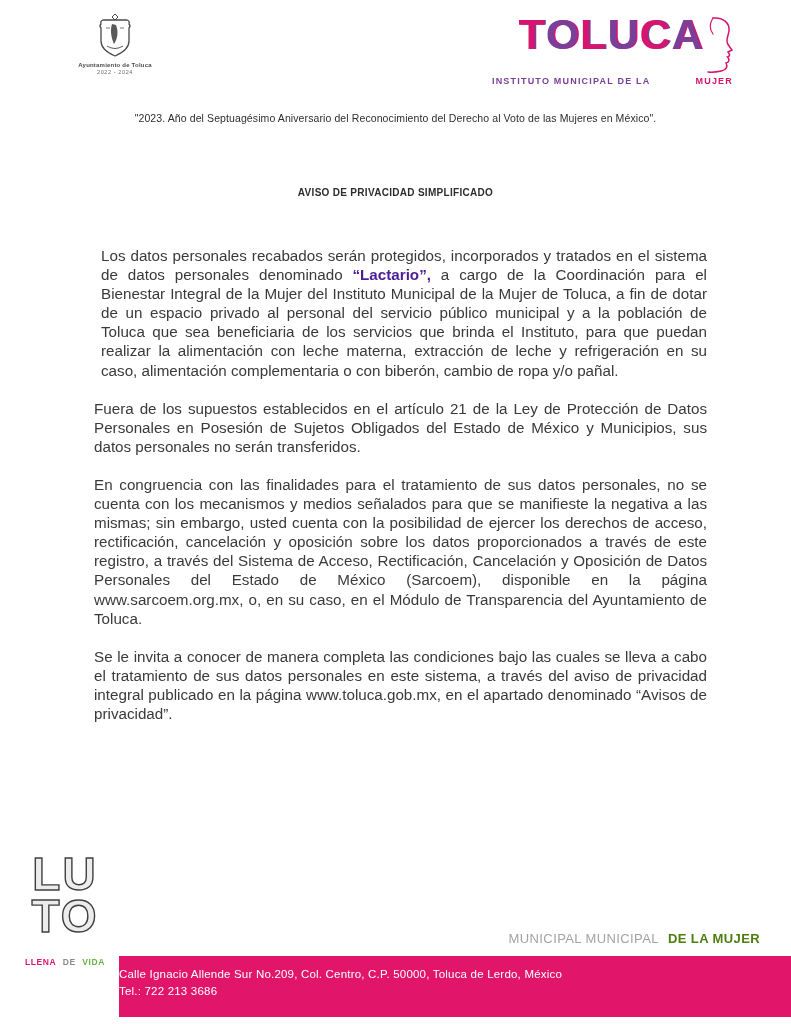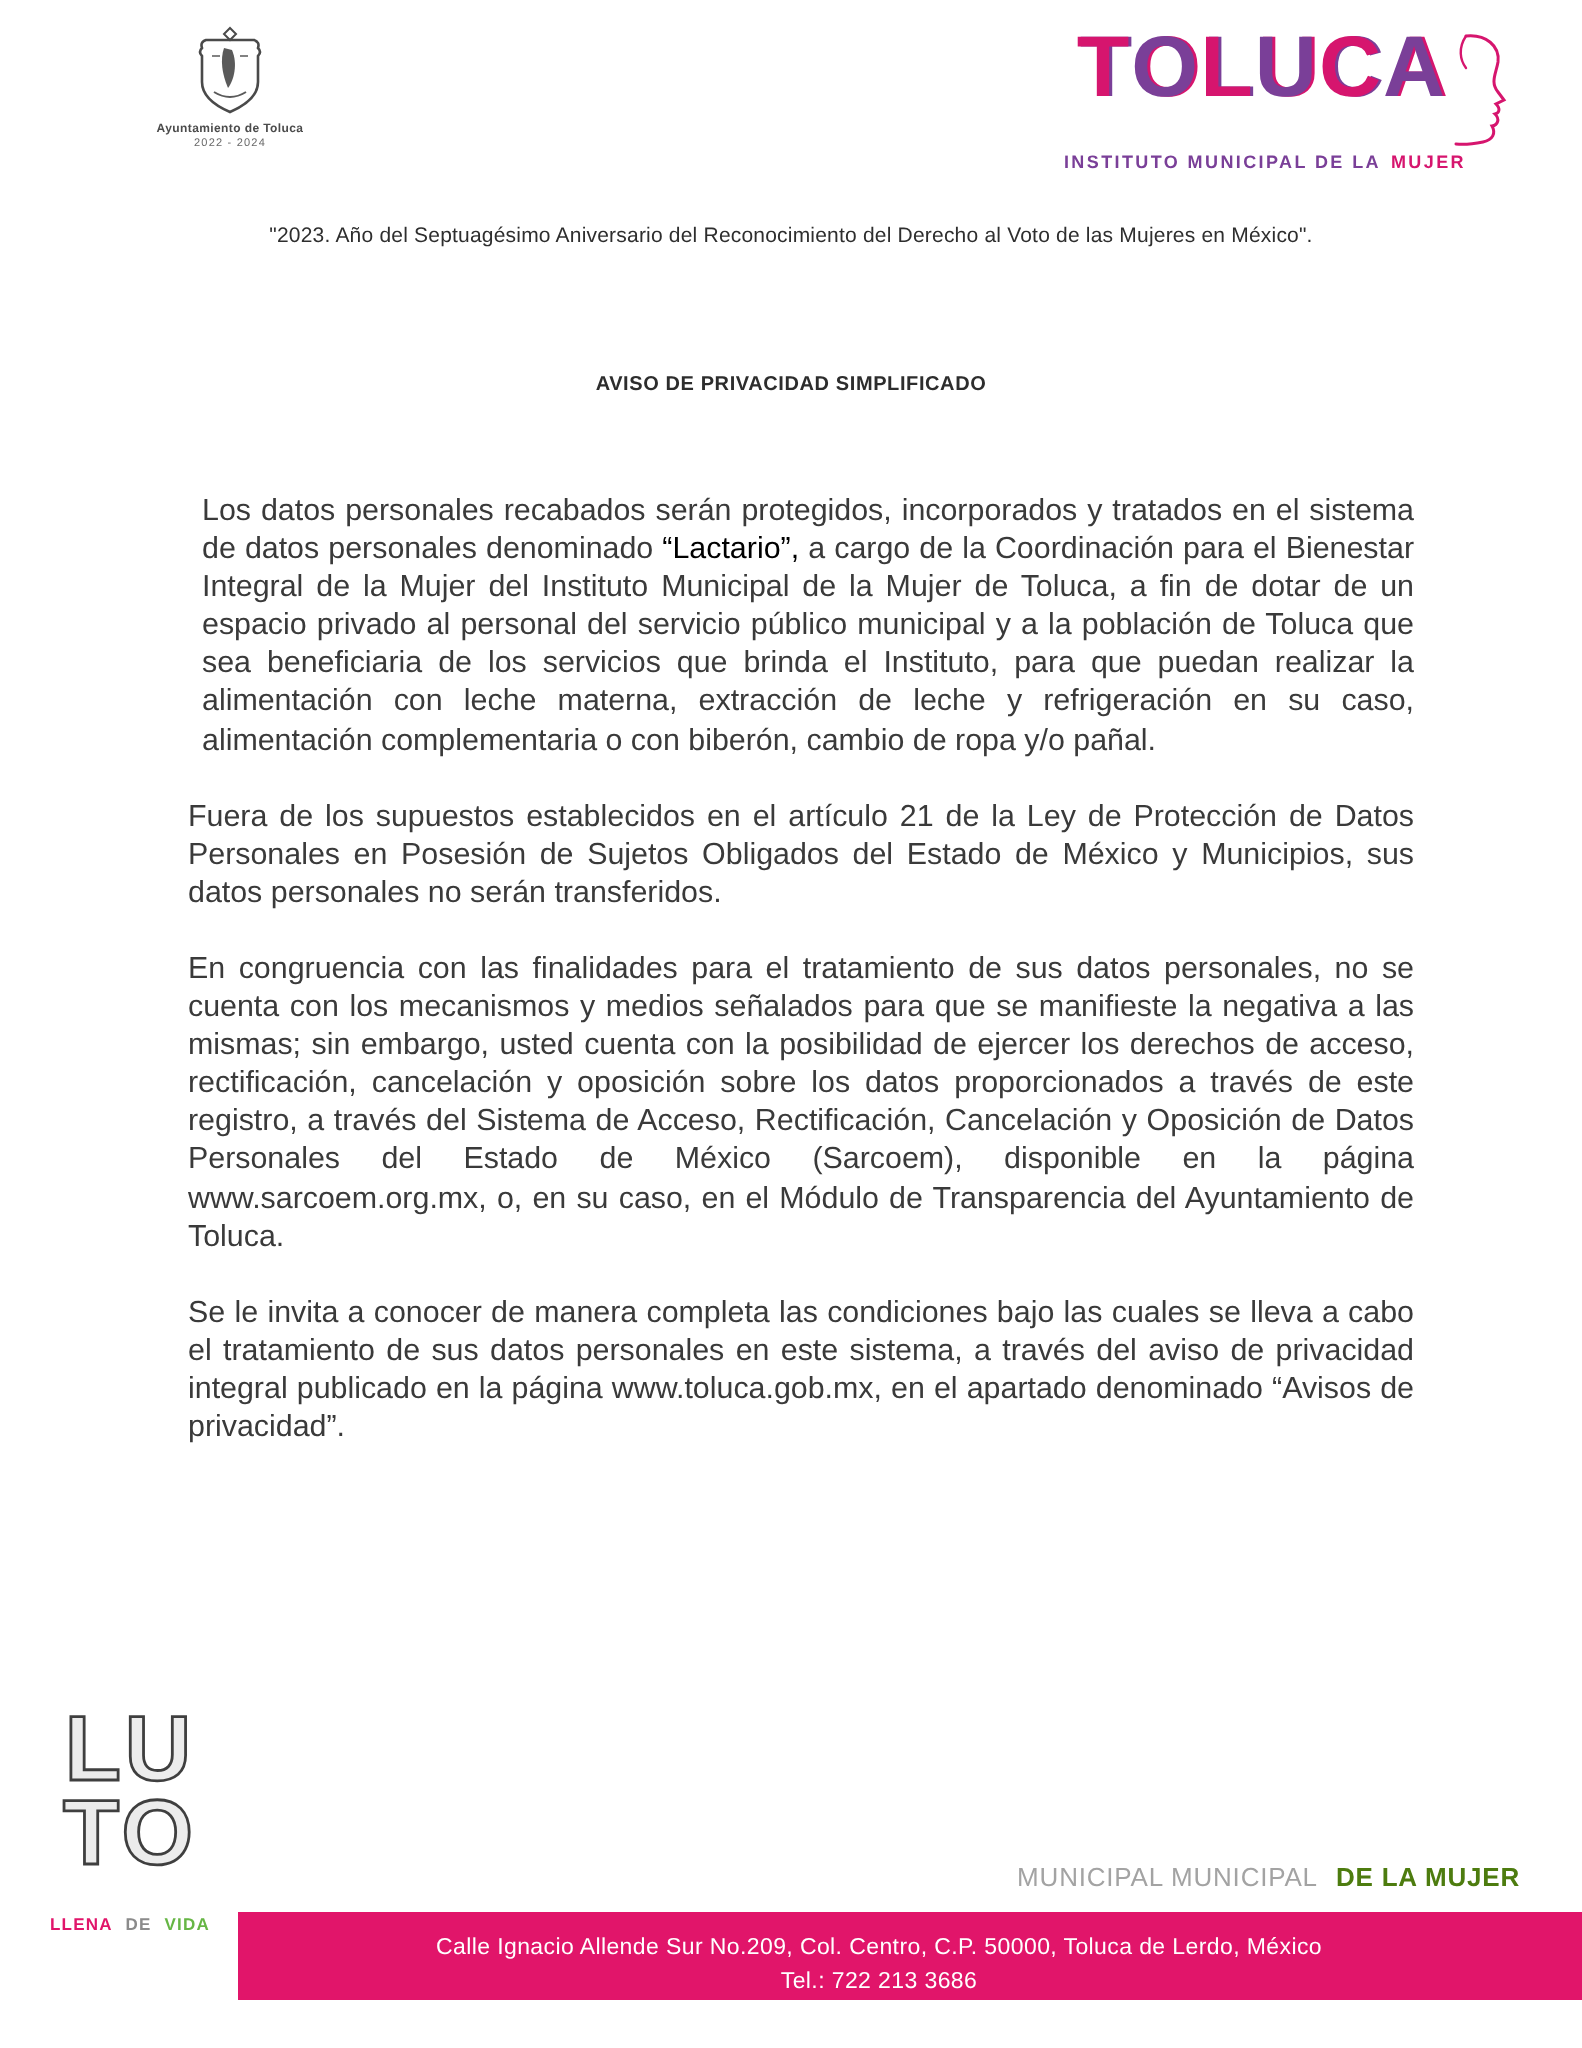--- a/index.html
+++ b/index.html
@@ -64,21 +64,21 @@
     justify-content: center;
     gap: 5px;
     margin-top: 2px;
     margin-right: 28px;
     font-size: 9px;
     font-weight: 700;
     letter-spacing: 1.2px;
     white-space: nowrap;
   }
   .sub-main { color: #7a3f98; }
-  .sub-accent { color: #d6156e; }
+  .sub-accent { color: #d6156e; margin-left: 40px; }
 
   
   .quote {
     position: absolute;
     top: 112px;
     left: 0;
     right: 0;
     text-align: center;
     font-size: 10.5px;
     color: #2e2e2e;
@@ -106,21 +106,21 @@
     left: 94px;
     right: 84px;
     font-size: 15.2px;
     line-height: 19.1px;
     color: #3a3a3a;
     text-align: justify;
   }
   .para { margin: 0; }
   .para + .para { margin-top: 19px; }
   .indent1 { padding-left: 7px; }
-  .b { font-weight: 400; color: #000000; }
+  .b { font-weight: 700; color: #4c1d95; }
 
   
   .stack-logo {
     position: absolute;
     left: 22px;
     top: 853px;
     width: 86px;
     text-align: center;
   }
   .stack-row {
@@ -153,24 +153,24 @@
     white-space: nowrap;
   }
   .inst-light { color: #a3a3a3; font-weight: 400; margin-right: 5px; }
   .inst-bold  { color: #4d7c0f; font-weight: 700; }
 
   .pink-bar {
     position: absolute;
     left: 119px;
     right: 0;
     top: 956px;
-    height: 44px;
+    height: 61px;
     background: #e1156a;
     color: #ffffff;
-    text-align: center;
+    text-align: left;
     padding: 10px 31px 0 0;
     font-size: 11.5px;
     line-height: 17px;
     letter-spacing: 0.2px;
   }
 </style>
 </head>
 <body>
 
 <div class="page">

